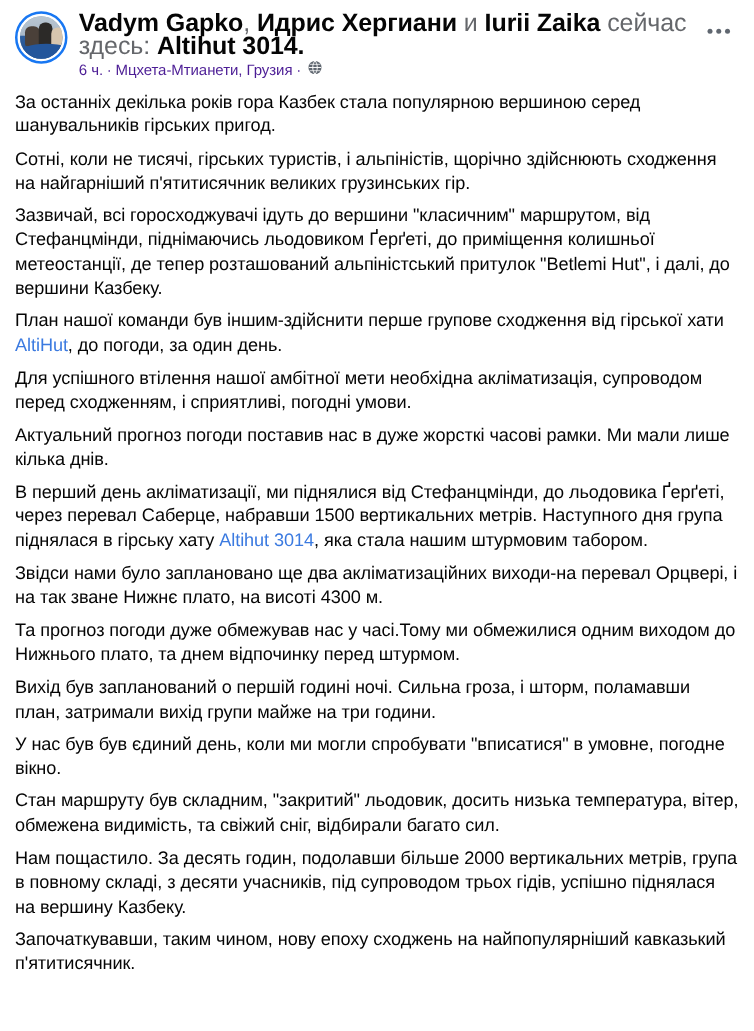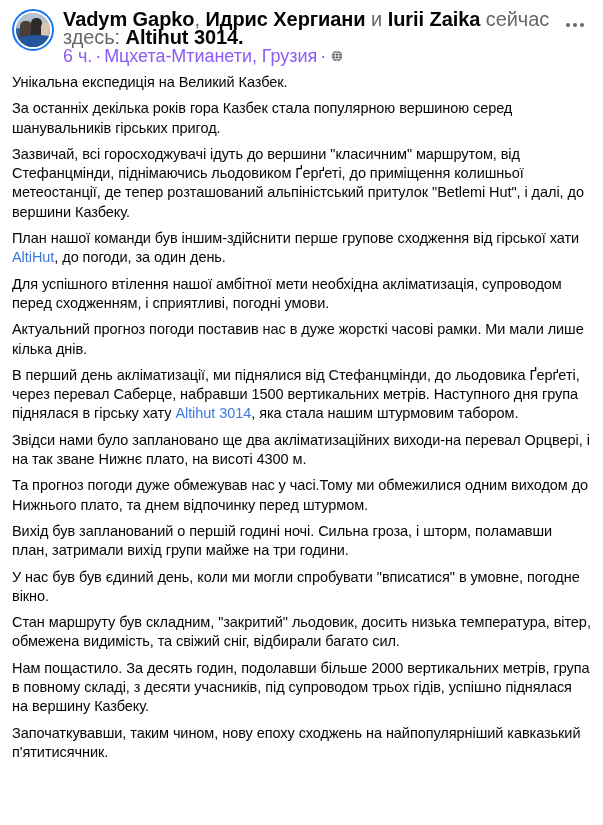--- a/index.html
+++ b/index.html
@@ -73,25 +73,24 @@
   .title-line .name {
     color: #050505;
     font-weight: 700;
   }
   .title-line .place {
     color: #050505;
     font-weight: 700;
   }
   .meta-line {
     margin-top: 2px;
-    font-size: 18px;
+    font-size: 12px;
     line-height: 16px;
-    color: #8b5cf6;
+    color: #4c1d95;
     display: flex;
-    align-items: center;
     gap: 0;
     letter-spacing: -0.05px;
   }
   .meta-sep { padding: 0 3px; }
   .globe-icon {
     display: inline-block;
     width: 12px; height: 12px;
     position: relative;
     margin-left: 2px;
     vertical-align: -2px;
@@ -171,22 +170,22 @@
     </div>
 
     <div class="menu-dots">
       <i></i>
       <i></i>
       <i></i>
     </div>
   </div>
 
   <div class="post-body" id="post-body">
-      <p><span>Унікальна експедиція на Великий Казбек.</span></p>
       <p><span>За останніх декілька років гора Казбек стала популярною вершиною серед шанувальників гірських пригод.</span></p>
+      <p><span>Сотні, коли не тисячі, гірських туристів, і альпіністів, щорічно здійснюють сходження на найгарніший п'ятитисячник великих грузинських гір.</span></p>
       <p><span>Зазвичай, всі горосходжувачі ідуть до вершини "класичним" маршрутом, від Стефанцмінди, піднімаючись льодовиком Ґерґеті, до приміщення колишньої метеостанції, де тепер розташований альпіністський притулок "Betlemi Hut", і далі, до  вершини Казбеку.</span></p>
       <p><span>План нашої команди був іншим-здійснити перше групове сходження від гірської хати </span><a class="link" href="#">AltiHut</a><span>, до погоди, за один день.</span></p>
       <p><span>Для успішного втілення нашої амбітної мети необхідна акліматизація, супроводом перед сходженням, і сприятливі, погодні умови.</span></p>
       <p><span>Актуальний прогноз погоди поставив нас в дуже жорсткі часові рамки. Ми мали лише кілька днів.</span></p>
       <p><span>В перший день акліматизації, ми піднялися від Стефанцмінди, до льодовика Ґерґеті, через перевал Саберце, набравши 1500 вертикальних метрів. Наступного дня група піднялася в гірську хату </span><a class="link" href="#">Altihut 3014</a><span>, яка стала нашим штурмовим табором.</span></p>
       <p><span>Звідси нами було заплановано ще два акліматизаційних виходи-на перевал Орцвері, і на так зване Нижнє плато, на висоті 4300 м.</span></p>
       <p><span>Та прогноз погоди дуже обмежував нас у часі.Тому ми обмежилися одним виходом до Нижнього плато, та днем відпочинку перед штурмом.</span></p>
       <p><span>Вихід був запланований о першій годині ночі. Сильна гроза, і шторм, поламавши план, затримали вихід групи майже на три години.</span></p>
       <p><span>У нас був  був єдиний день, коли ми могли спробувати "вписатися" в умовне, погодне вікно.</span></p>
       <p><span>Стан маршруту був складним, "закритий" льодовик, досить низька температура, вітер, обмежена видимість, та свіжий сніг, відбирали багато сил.</span></p>

